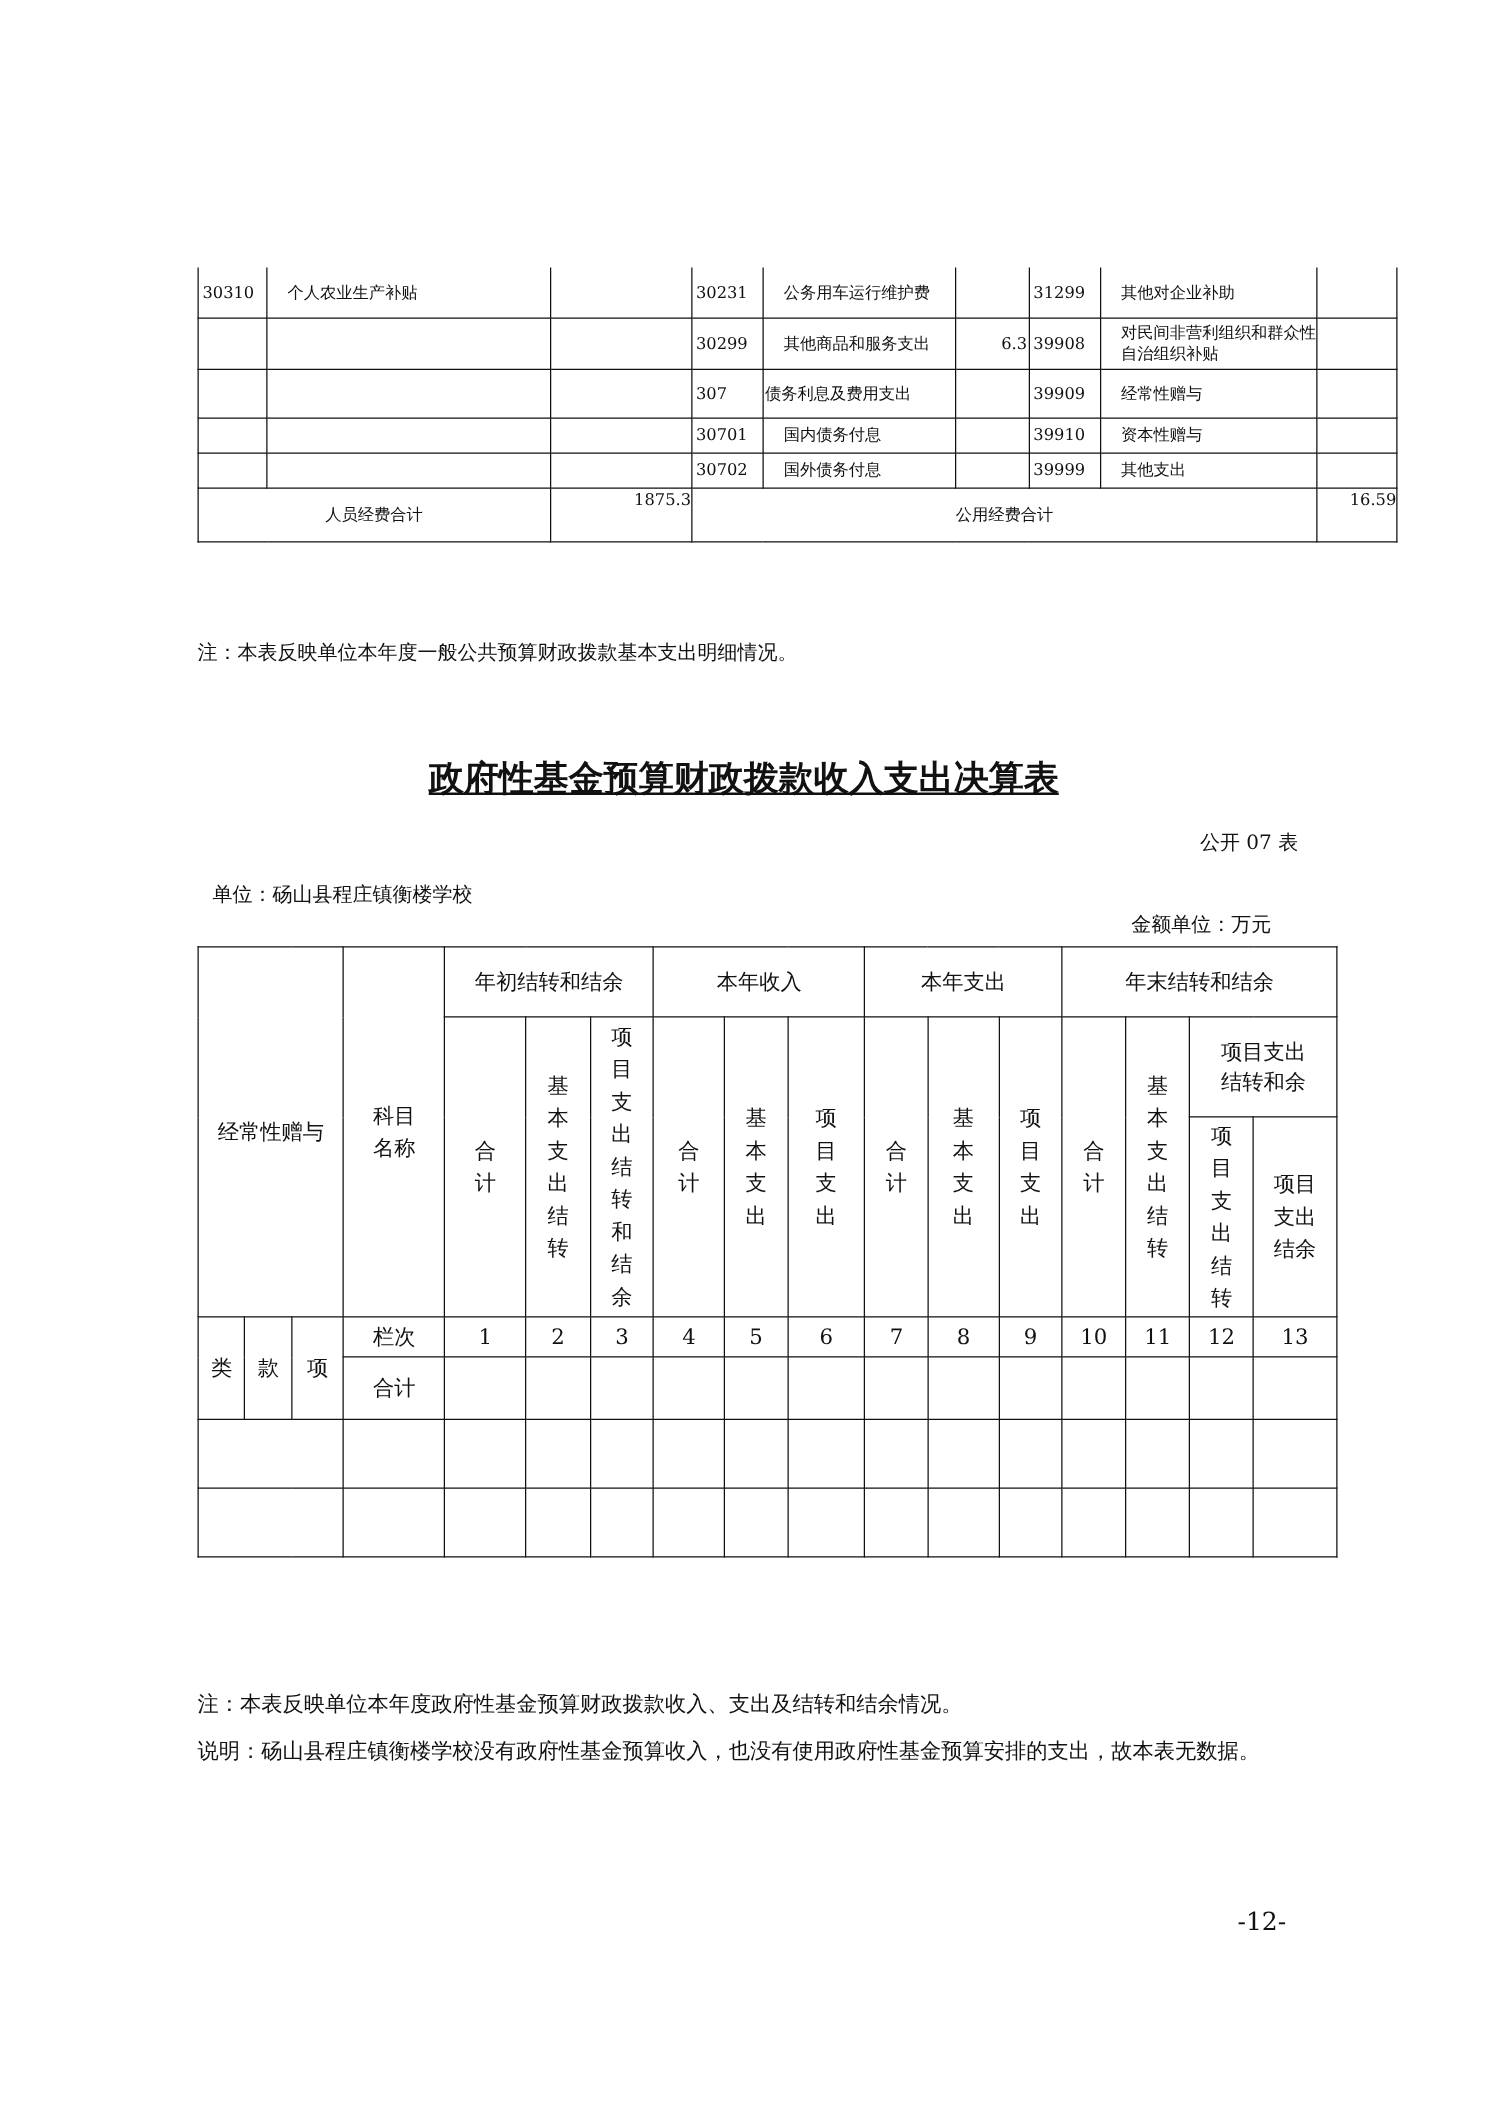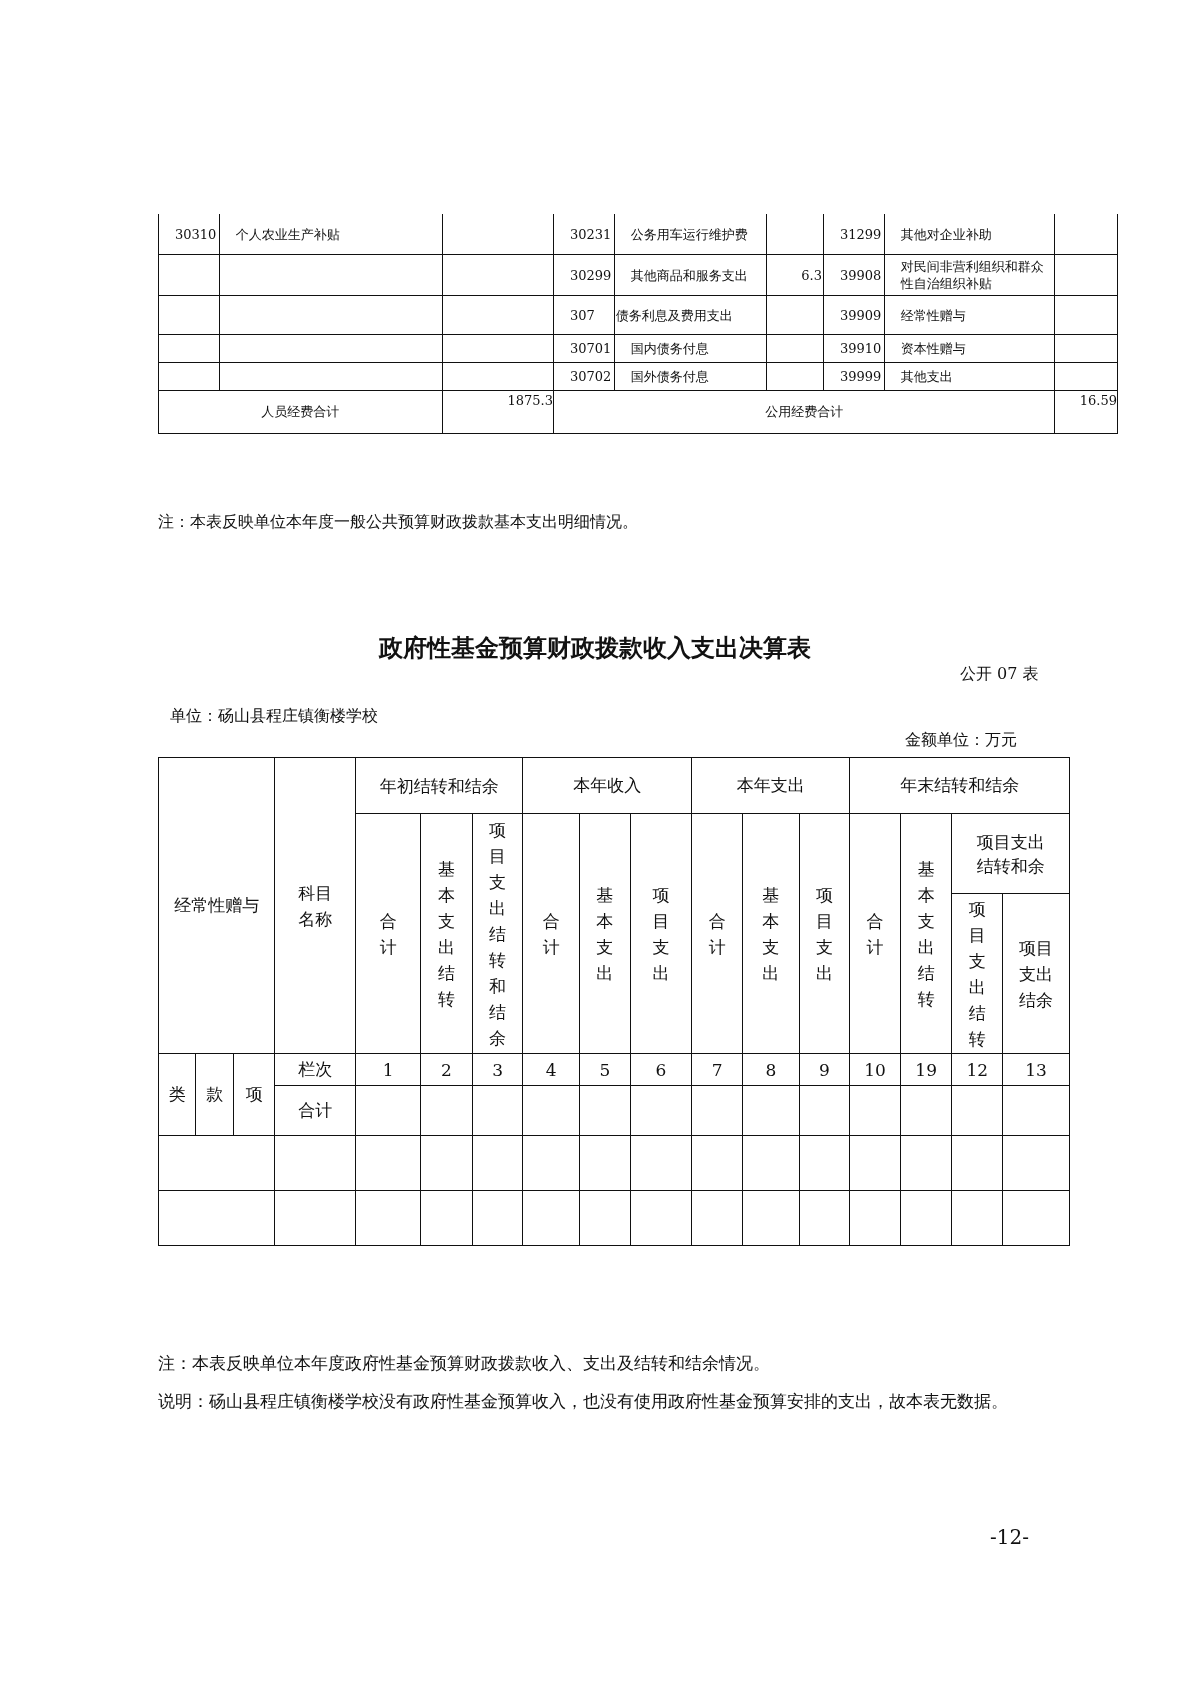--- a/index.html
+++ b/index.html
@@ -5,31 +5,31 @@
   html, body { margin:0; padding:0; background:#ffffff; }
   body { width:1190px; height:1683px; position:relative; overflow:hidden;
          font-family:"DejaVu Serif","Liberation Serif",serif; color:#111; }
   .abs { position:absolute; }
   table { border-collapse:collapse; position:absolute; }
   td { border:1px solid #111; padding:0; vertical-align:middle; }
 
   
   #t1 { left:158px; top:214px; width:960px; font-size:13px; }
   #t1 td { height:40px; }
-  #t1 .code { padding-left:16px; text-align:left; }
+  #t1 .code { padding-left:3px; text-align:left; }
   #t1 .name { padding-left:16px; text-align:left; line-height:17px; }
   #t1 .name.noindent { padding-left:1px; }
   #t1 .amt { text-align:right; padding-right:1px; vertical-align:middle; }
   #t1 .total-label { text-align:center; font-size:13px; }
   #t1 .total-val { text-align:right; vertical-align:top; padding-top:2px;padding-left:10px; }
   #t1 tr.top-open td { border-top:none; }
 
   .note1 { left:158px; top:512px; font-size:16px; }
-  .title2 { left:0; width:1190px; top:632px; text-align:center; font-size:24px;
-            font-family:"DejaVu Sans","Liberation Sans",sans-serif; font-weight:bold; letter-spacing:0px; }
+  .title2 { left:0; width:1190px; top:604px; text-align:center; font-size:28px;
+            font-family:"DejaVu Sans","Liberation Sans",sans-serif; font-weight:bold; letter-spacing:0px;text-decoration:underline; }
   .formno { left:960px; top:664px; font-size:16px; }
   .unit { left:170px; top:702px; font-size:16px; line-height:28px; width:240px; }
   .money { left:905px; top:730px; font-size:16px; }
 
   
   #t2 { left:158px; top:757px; width:912px; font-size:17px; }
   #t2 td { text-align:center; }
   .vert { display:inline-block; width:1em; line-height:26px; word-break:break-all; }
   .note2 { left:158px; top:1352px; font-size:17px; }
   .explain { left:158px; top:1385px; width:880px; font-size:17px; line-height:32px; }
@@ -179,21 +179,21 @@
     <td>1</td>
     <td>2</td>
     <td>3</td>
     <td>4</td>
     <td>5</td>
     <td>6</td>
     <td>7</td>
     <td>8</td>
     <td>9</td>
     <td>10</td>
-    <td>19</td>
+    <td>11</td>
     <td>12</td>
     <td>13</td>
   </tr>
   <tr style="height:50px">
     <td>合计</td>
     <td></td>
         <td></td>
         <td></td>
     <td></td>
         <td></td>

